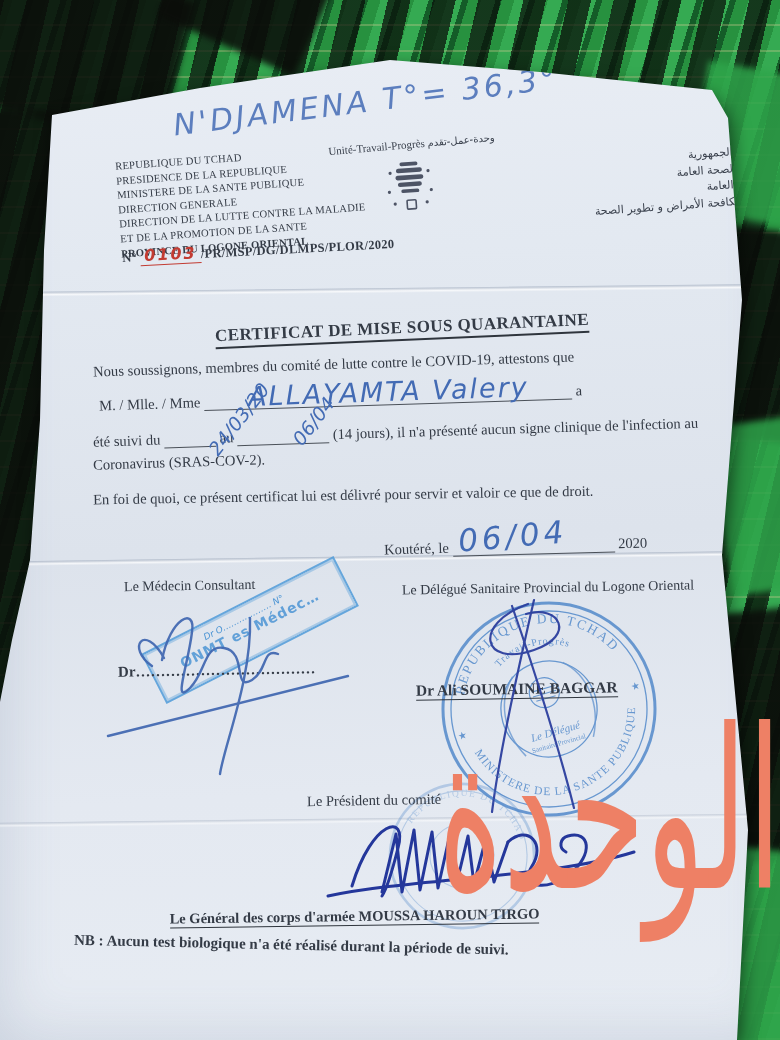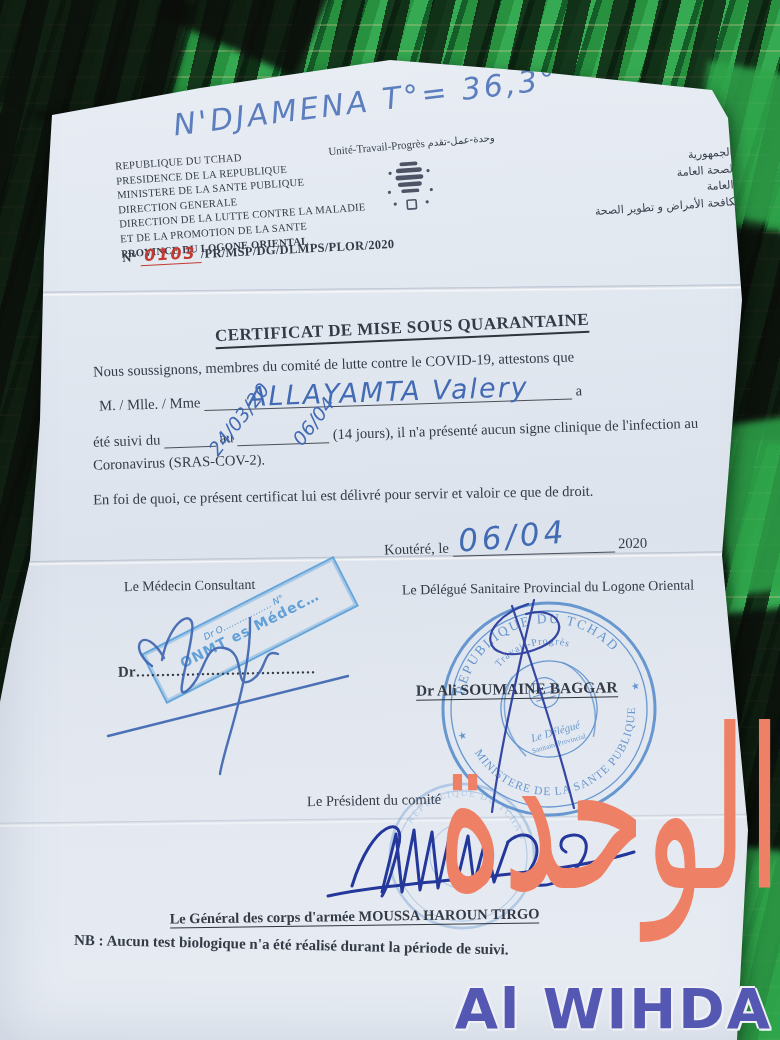--- a/index.html
+++ b/index.html
@@ -238,15 +238,14 @@
     <div class="abs print" style="left:82px;top:908px;width:545px;text-align:center;font-size:14.5px;transform:rotate(-0.8deg);">
       <span class="bold-u">Le Général des corps d'armée MOUSSA HAROUN TIRGO</span>
     </div>
 
     <div class="abs print" style="left:74px;top:938px;font-size:15px;font-weight:bold;transform:rotate(1.3deg);width:560px;">NB : Aucun test biologique n'a été réalisé durant la période de suivi.</div>
 
   </div>
   </div>
 
   <div class="abs wm-ar" style="right:-2px;top:712px;">الوحدة</div>
-  <div class="abs wm-lat" style="right:8px;top:976px;">Al WIHDA</div>
 
 </div>
 
 </body></html>

